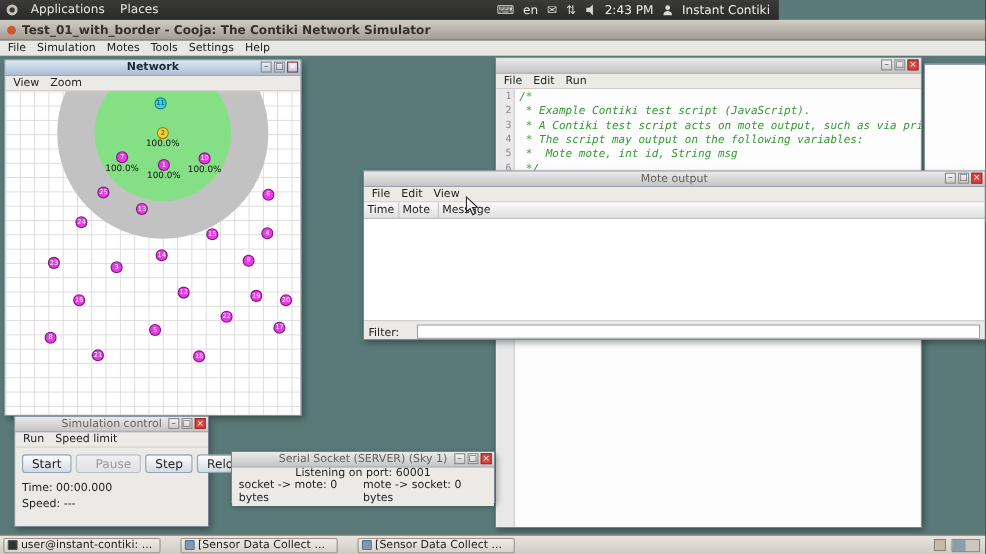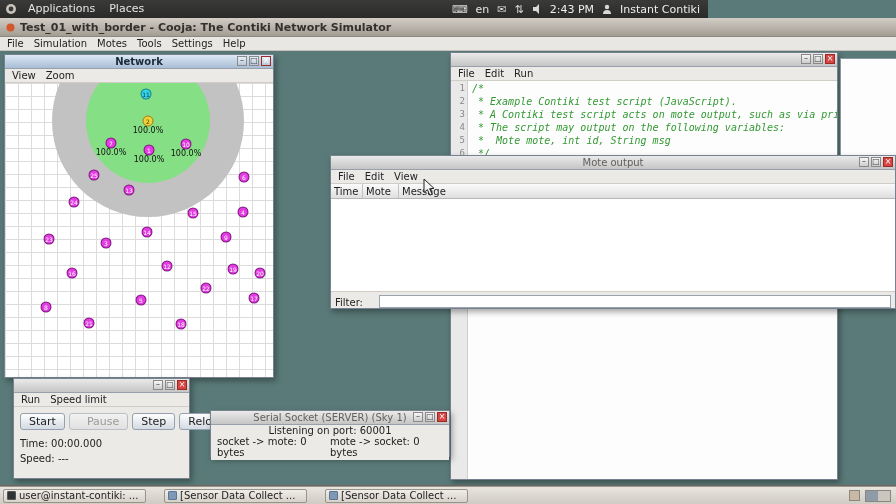--- a/index.html
+++ b/index.html
@@ -287,20 +287,21 @@
           </div>
         <div id="mo-body"></div>
         <div id="mo-filter">
           <span>Filter:</span>
           <input id="filter-input" value="" style="">
         </div>
       </div>
 
       <div class="iframe" id="win-simcontrol">
         <div class="ititle">
+          <span class="ititle-text">Simulation control</span>
         <span class="win-btns">
               <span class="wbtn">–</span>
               <span class="wbtn">□</span>
               <span class="wbtn close">×</span>
             </span>
           </div>
         <div class="imenu" id="simcontrol-menu">
             <span class="menu-item">Run</span>
             <span class="menu-item">Speed limit</span>
           </div>

